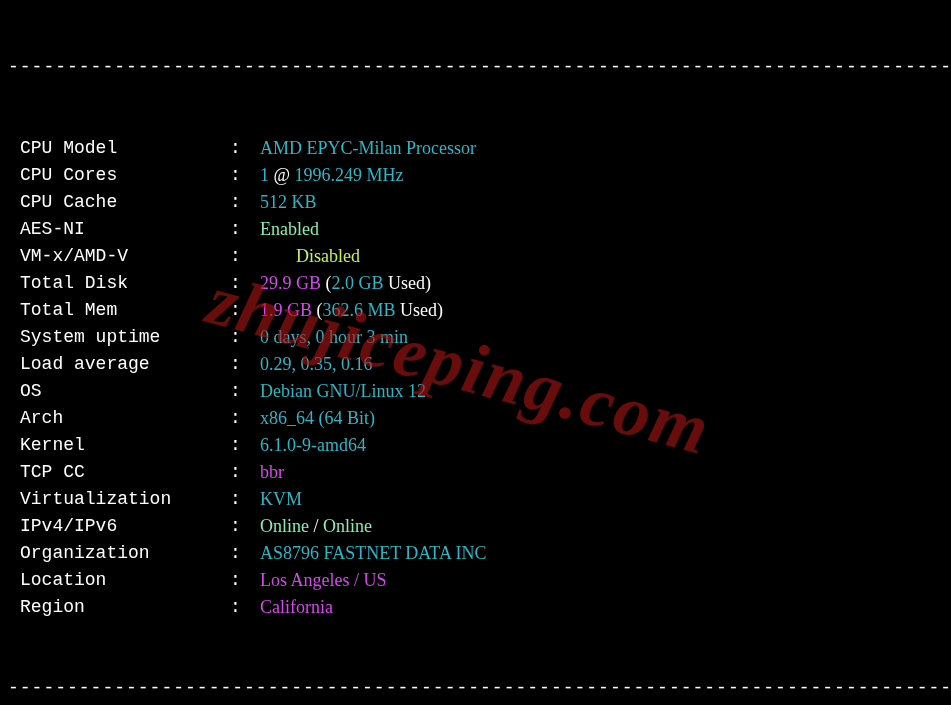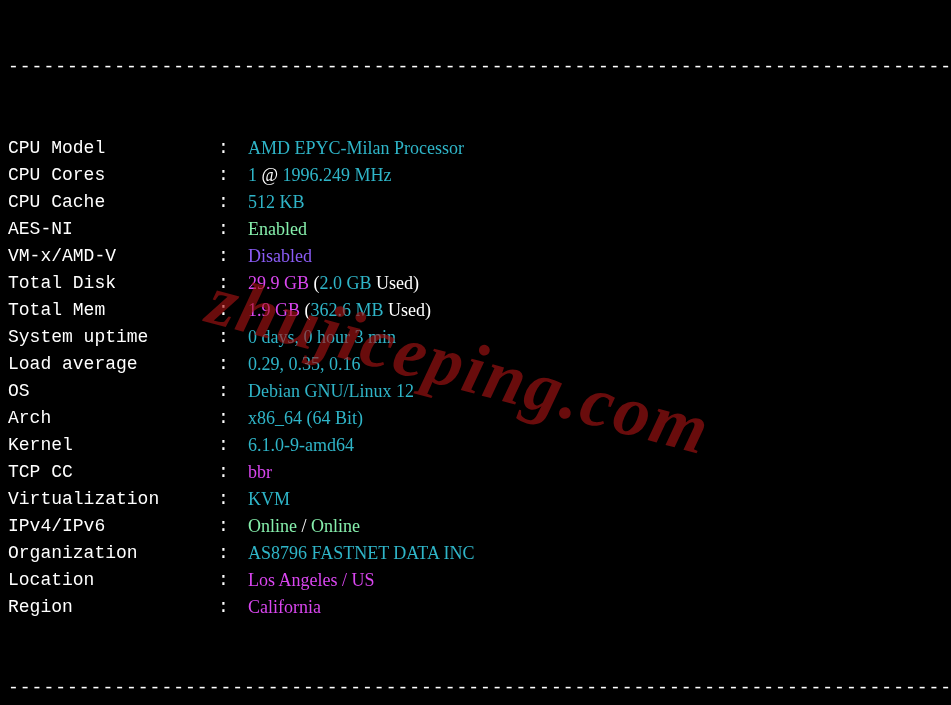--- a/index.html
+++ b/index.html
@@ -14,21 +14,21 @@
     overflow: hidden;
     position: relative;
   }
   .terminal {
     padding: 0;
     color: #fff;
     white-space: pre;
   }
   .row {
     display: flex;
-    padding-left: 8px;
+    padding-left: 20px;
   }
   .label {
     color: #ffffff;
     width: 210px;
     flex: 0 0 210px;
   }
   .colon {
     color: #ffffff;
     width: 30px;
     flex: 0 0 30px;
@@ -40,21 +40,21 @@
   .sep {
     color: #ffffff;
     letter-spacing: 1px;
     padding-left: 8px;
     overflow: hidden;
     white-space: nowrap;
   }
   .cyan   { color: #2fb5c8; }
   .yellow { color: #d946ef; text-align: center; }
   .green  { color: #86efac; }
-  .red    { color: #8b5cf6; }
+  .red    { color: #bef264; margin-left: 36px; }
   .white  { color: #ffffff; }
 
   .watermark {
     position: absolute;
     top: 285px;
     left: 210px;
     font-family: Georgia, "Times New Roman", serif;
     font-size: 72px;
     font-weight: bold;
     font-style: italic;

